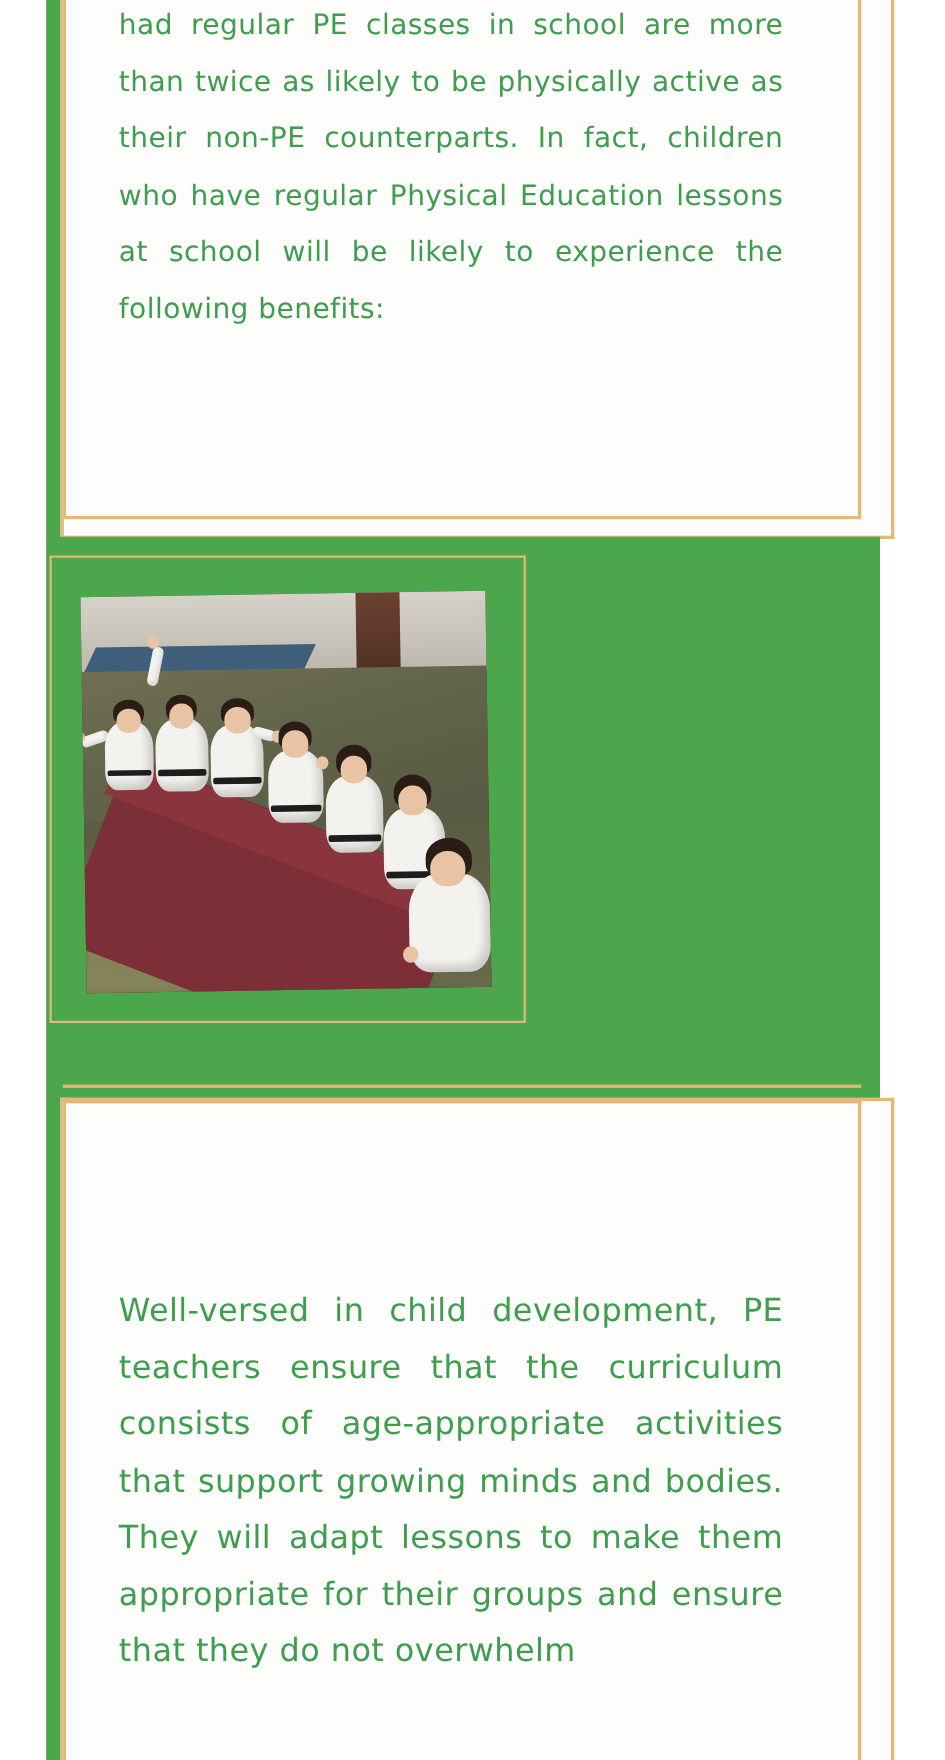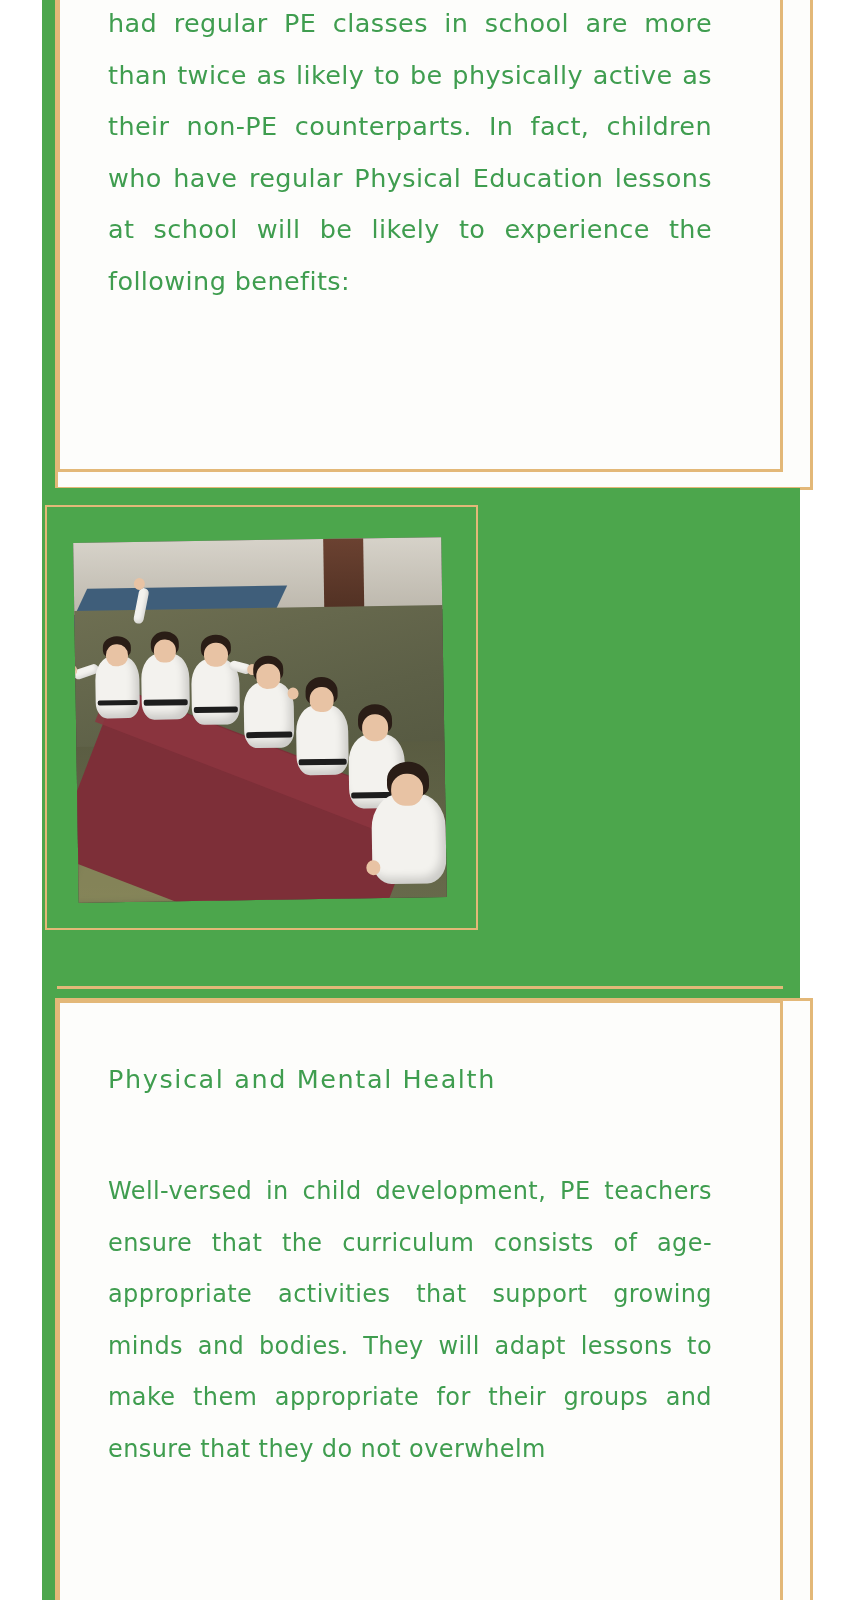--- a/index.html
+++ b/index.html
@@ -71,21 +71,21 @@
   .sec3 .innerline{
     position:absolute;left:57px;top:6px;width:726px;height:600px;
     border:3px solid #e3b878;border-bottom:none;box-sizing:border-box;background:#fdfdfb;
   }
   .sec3 .heading{
     position:absolute;left:108px;top:70px;width:640px;
     color:#3f9d4f;font-size:25.5px;letter-spacing:1.6px;font-weight:400;
   }
   .sec3 .para{
     position:absolute;left:108px;top:172px;width:604px;
-    color:#3f9d4f;font-size:24px;line-height:51.5px;
+    color:#3f9d4f;font-size:29px;line-height:51.5px;
     text-align:justify;text-align-last:left;letter-spacing:0.4px;
   }
 
   
   .judo-scene{position:absolute;left:-6px;top:-6px;width:382px;height:374px;}
   .judo-wall{position:absolute;left:0;top:0;width:382px;height:78px;background:linear-gradient(180deg,#d8d4cb 0%,#bdb8ad 100%);}
   .judo-pillar{position:absolute;left:256px;top:0;width:40px;height:86px;background:linear-gradient(180deg,#6d4332,#4e2f22);}
   .judo-bluemat{position:absolute;left:10px;top:52px;width:200px;height:38px;background:#3f5e7a;transform:skewX(-26deg);}
   .judo-floor{position:absolute;left:0;top:74px;width:382px;height:300px;background:linear-gradient(165deg,#6e6f52 0%,#5d6047 40%,#4b4e38 100%);}
   .judo-floor2{position:absolute;left:0;top:210px;width:382px;height:164px;background:linear-gradient(180deg,#5a5c41,#6f7150);opacity:.8;}
@@ -377,17 +377,16 @@
       </div>
     </div>
 
     <div class="goldline-bottom"></div>
   </div>
 
   <div class="sec3">
     <div class="greenbar"></div>
     <div class="outerline"></div>
     <div class="innerline"></div>
-    <div class="heading">Physical and Mental Health</div>
     <div class="para">Well-versed in child development, PE teachers ensure that the curriculum consists of age-appropriate activities that support growing minds and bodies. They will adapt lessons to make them appropriate for their groups and ensure that they do not overwhelm</div>
   </div>
 
 </div>
 
 </body></html>

